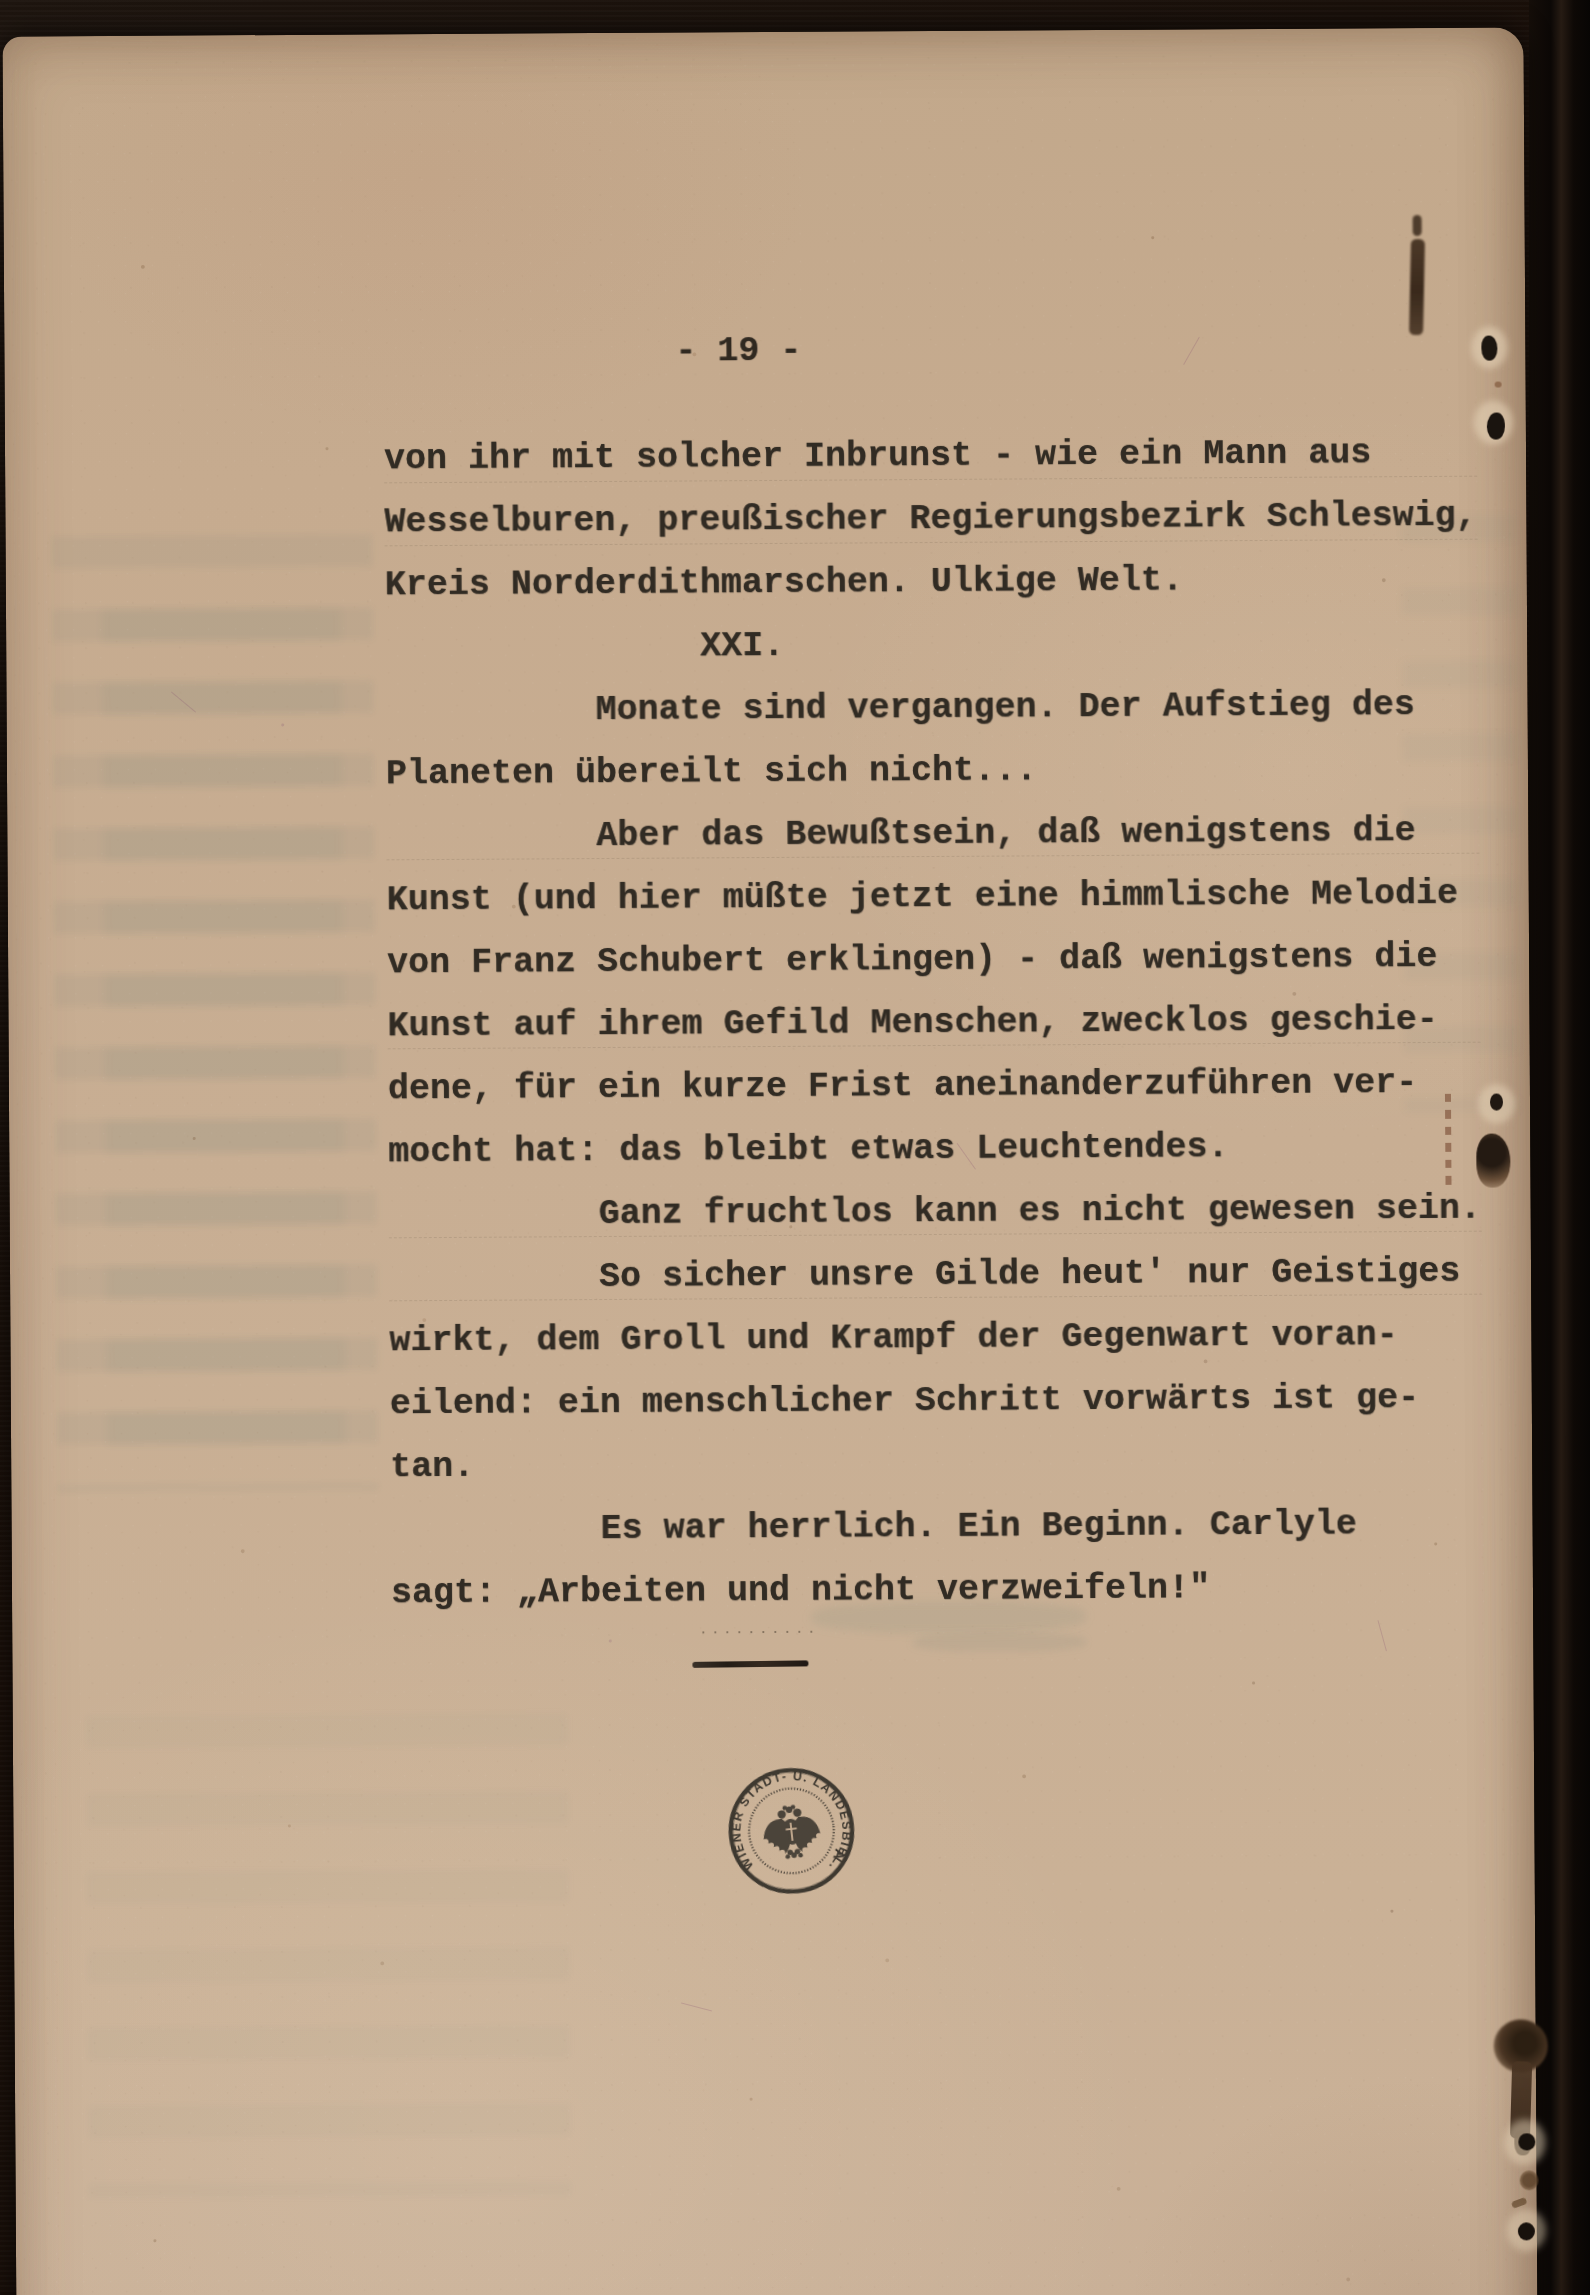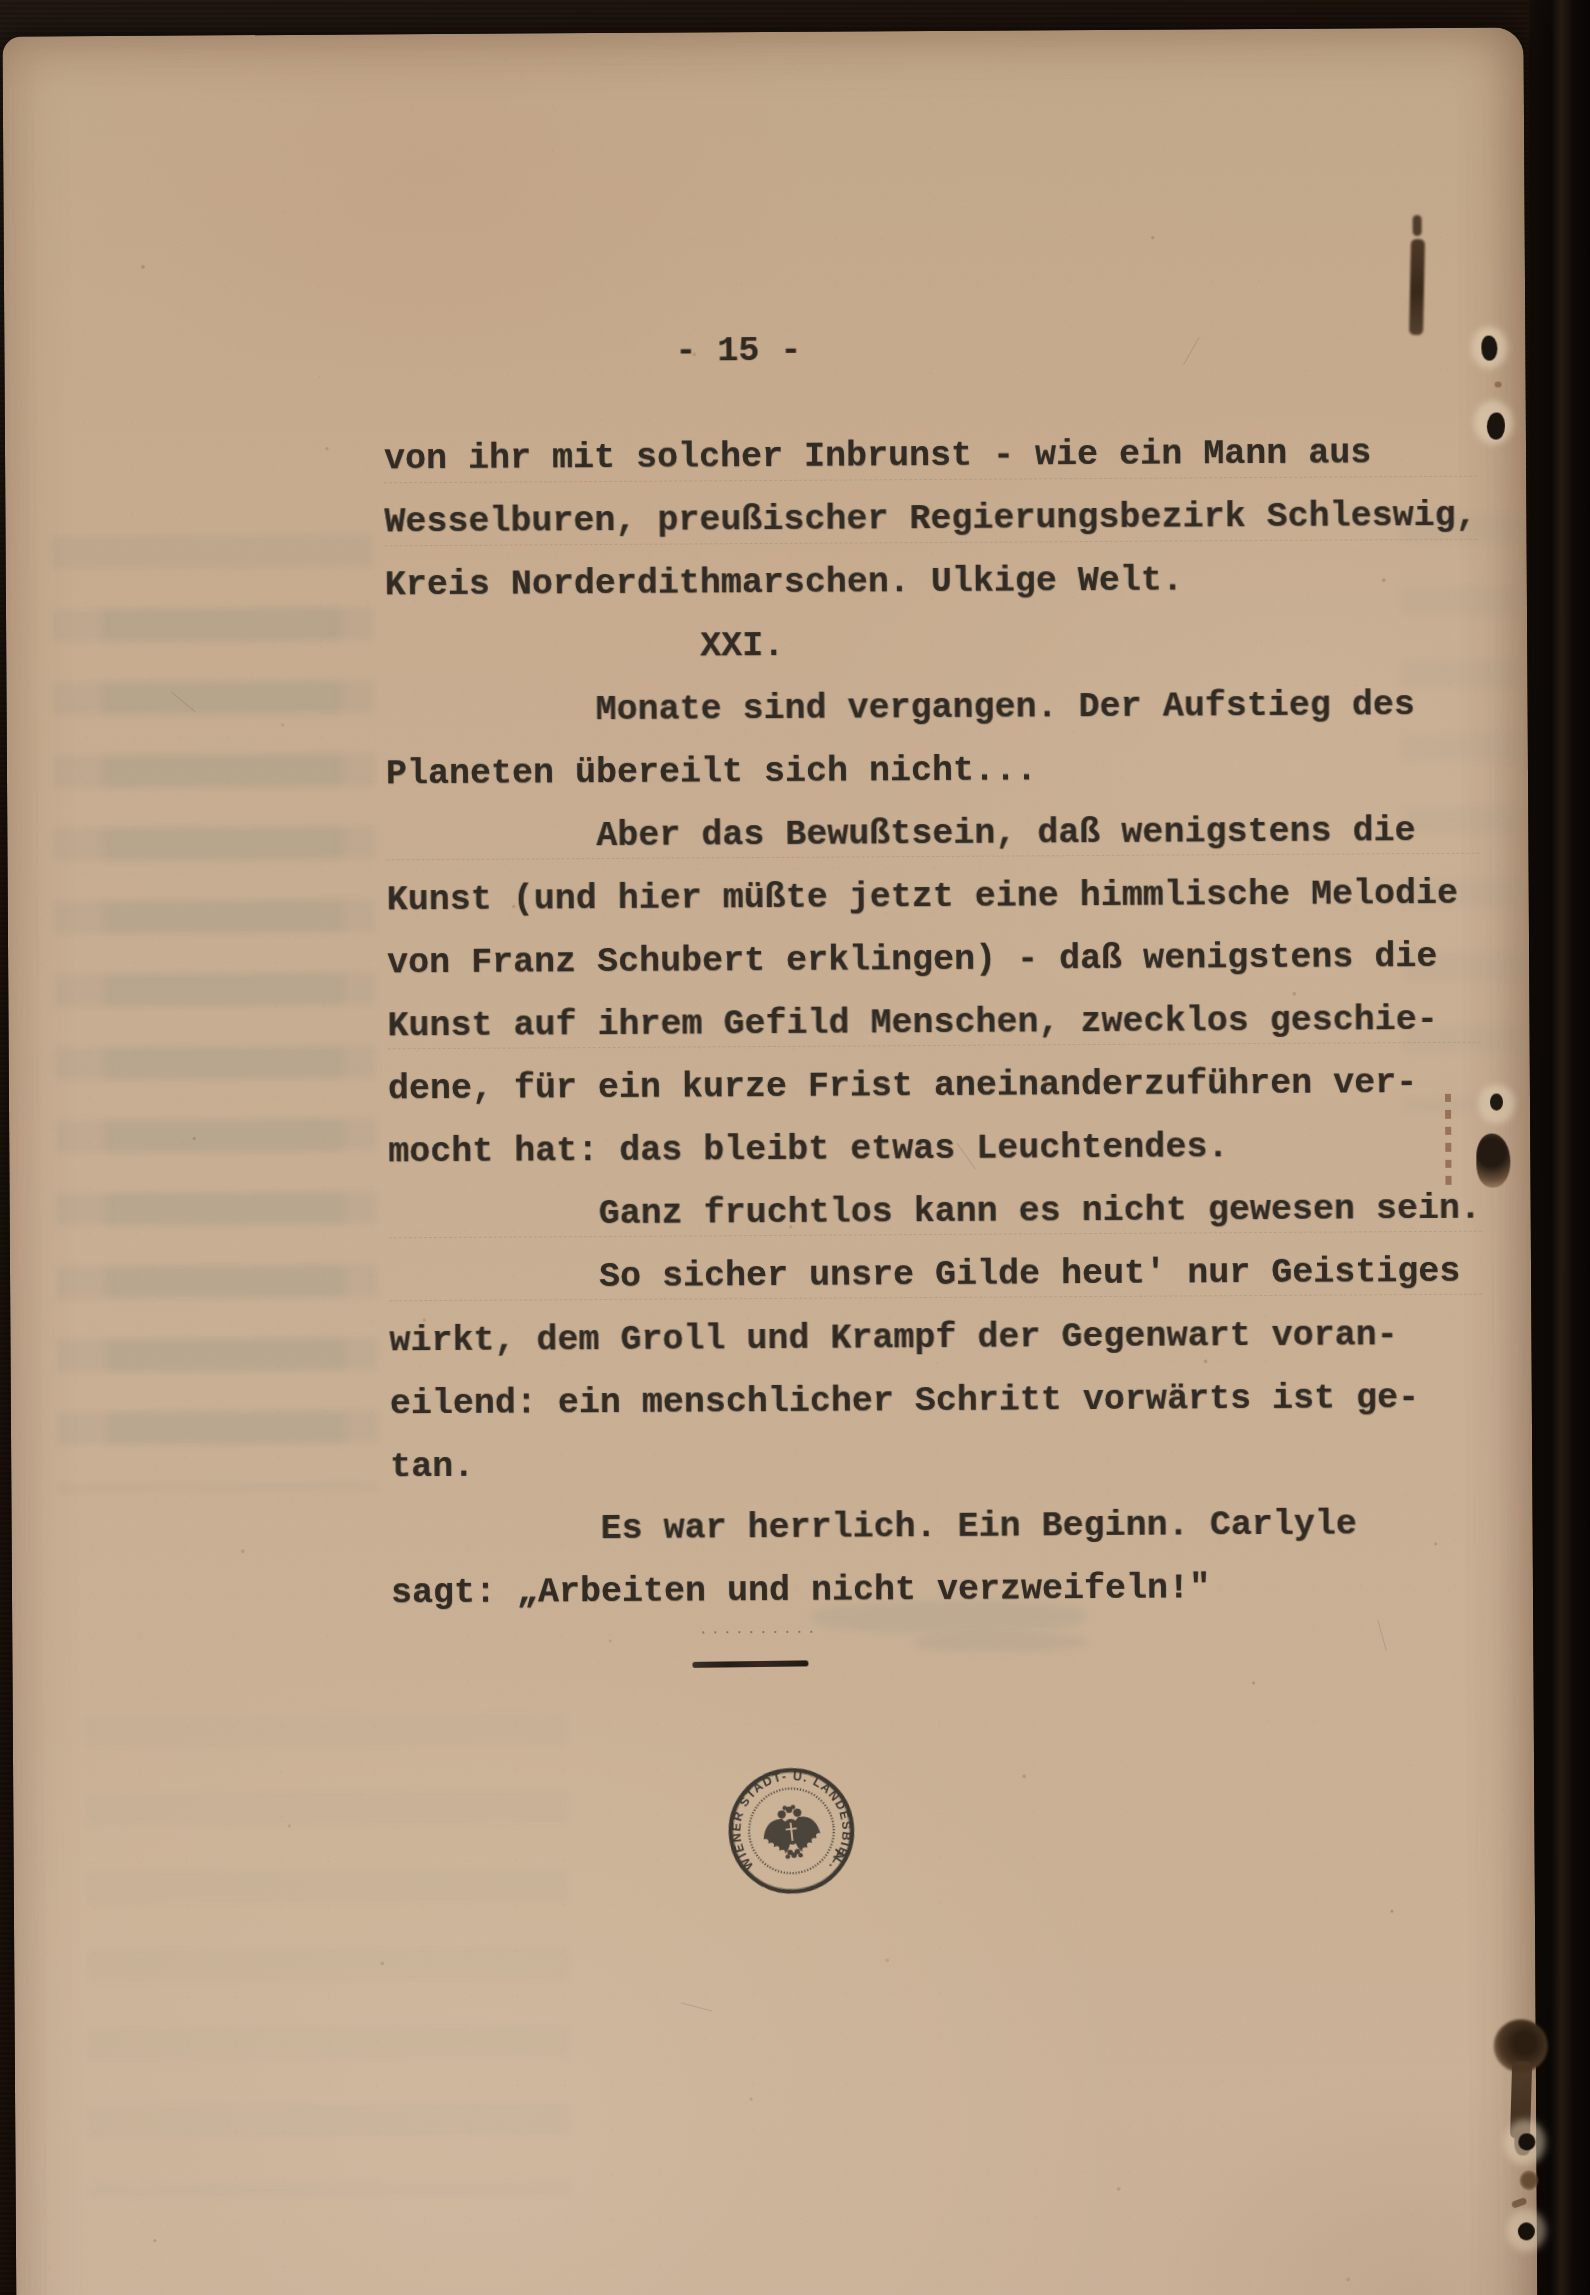--- a/index.html
+++ b/index.html
@@ -101,21 +101,21 @@
     <div class="smear" style="left:799px;top:1570px;width:275px;height:32px;background:rgba(110,130,118,0.13);filter:blur(4.1px);"></div>
     <div class="smear" style="left:900px;top:1602px;width:174px;height:19px;background:rgba(100,120,110,0.11);filter:blur(3.7px);"></div>
 
     <div class="platen" style="top:448px;"></div>
     <div class="platen" style="top:511px;"></div>
     <div class="platen" style="top:825px;"></div>
     <div class="platen" style="top:1014px;"></div>
     <div class="platen" style="top:1203px;"></div>
     <div class="platen" style="top:1266px;"></div>
 
-    <div class="pagenum">- 15 -</div>
+    <div class="pagenum">- 19 -</div>
 
     <div class="text">
       <div class="tl">von ihr mit solcher Inbrunst - wie ein Mann aus</div>
       <div class="tl">Wesselburen, preußischer Regierungsbezirk Schleswig,</div>
       <div class="tl">Kreis Norderdithmarschen. Ulkige Welt.</div>
       <div class="tl">               XXI.</div>
       <div class="tl">          Monate sind vergangen. Der Aufstieg des</div>
       <div class="tl">Planeten übereilt sich nicht...</div>
       <div class="tl">          Aber das Bewußtsein, daß wenigstens die</div>
       <div class="tl">Kunst (und hier müßte jetzt eine himmlische Melodie</div>

